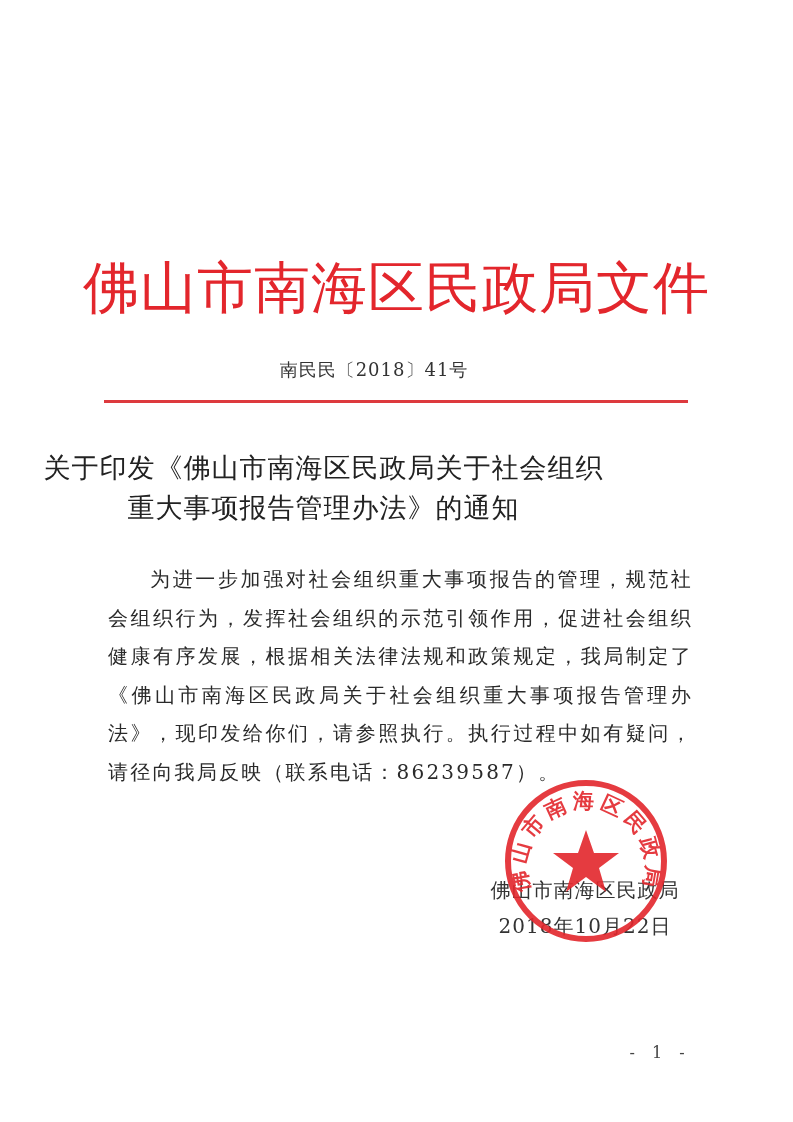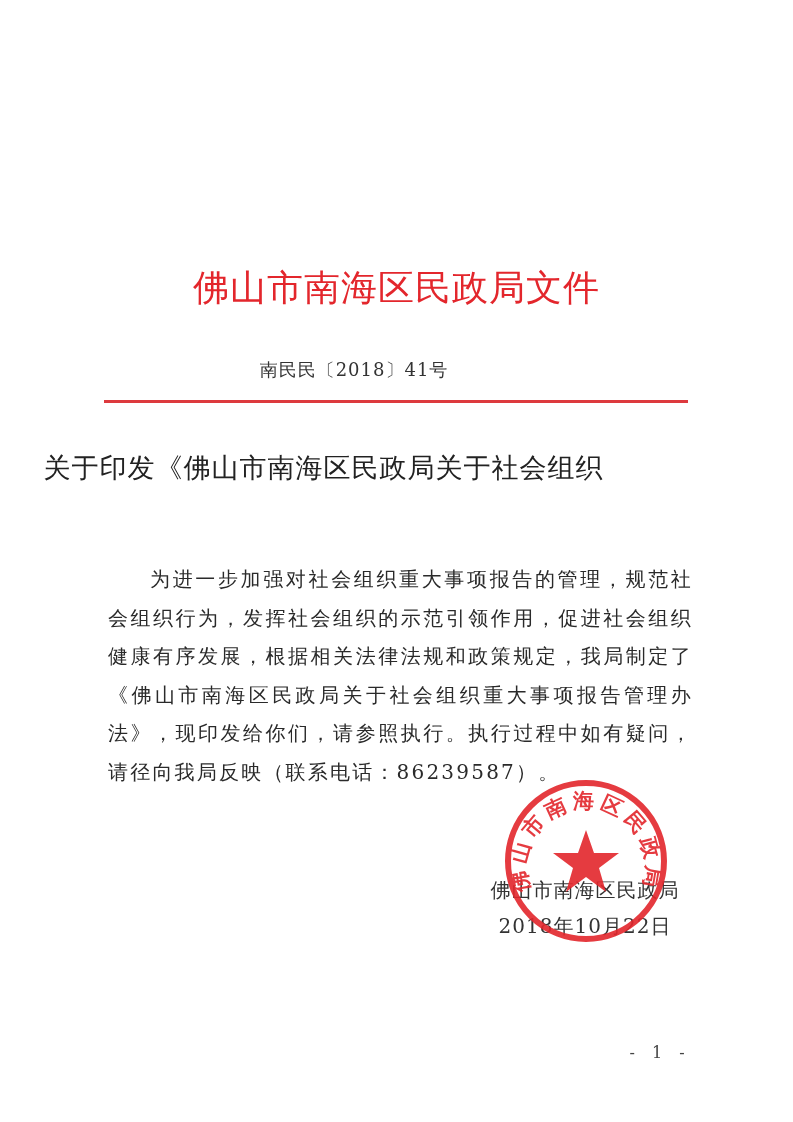--- a/index.html
+++ b/index.html
@@ -1,23 +1,23 @@
 <!DOCTYPE html>
 <html><head>
 <meta charset="utf-8">
 <style>
   html, body { margin:0; padding:0; background:#ffffff; }
   body { width:793px; height:1122px; position:relative; overflow:hidden;
          font-family:"DejaVu Serif","Liberation Serif",serif; color:#2a2a2a; }
   .abs { position:absolute; }
   .header-title { left:0; width:793px; top:258px; text-align:center;
-    font-family:"DejaVu Sans","Liberation Sans",sans-serif; font-size:36px;
+    font-family:"DejaVu Sans","Liberation Sans",sans-serif; font-size:56px;
     letter-spacing:1px; color:#e3262c; line-height:60px; }
   .docno { left:0; width:708px; top:358px; text-align:center; font-size:18px;
-    color:#333; letter-spacing:1px; }
+    color:#333; letter-spacing:1px;padding-left:20px; }
   .redline { left:104px; top:400px; width:584px; height:3px; background:#dd3a3e; }
   .title { left:0; width:647px; top:448px; text-align:center;
     font-family:"DejaVu Sans","Liberation Sans",sans-serif; font-size:27px;
     line-height:40px; color:#222; letter-spacing:1px; }
   .body-text { left:108px; width:585px; top:560px; font-size:20px; line-height:38.5px;
     color:#2a2a2a; letter-spacing:2.2px; text-align:justify; }
   .body-text p { margin:0; }
   .indent { text-indent:42px; }
   .signer { left:470px; width:230px; top:872px; text-align:center; font-size:20px;
     line-height:36px; letter-spacing:1px; color:#333; }
@@ -26,20 +26,21 @@
 </style>
 </head>
 <body>
 
 <div class="abs header-title">佛山市南海区民政局文件</div>
 <div class="abs docno">南民民〔2018〕41号</div>
 <div class="abs redline"></div>
 
 <div class="abs title">
   <div>关于印发《佛山市南海区民政局关于社会组织</div>
+  <div>重大事项报告管理办法》的通知</div>
 </div>
 
 <div class="abs body-text">
   <p class="indent">为进一步加强对社会组织重大事项报告的管理，规范社会组织行为，发挥社会组织的示范引领作用，促进社会组织健康有序发展，根据相关法律法规和政策规定，我局制定了《佛山市南海区民政局关于社会组织重大事项报告管理办法》，现印发给你们，请参照执行。执行过程中如有疑问，请径向我局反映（联系电话：86239587）。</p>
 </div>
 
 <div class="abs signer">
   <div>佛山市南海区民政局</div>
   <div>2018年10月22日</div>
 </div>

